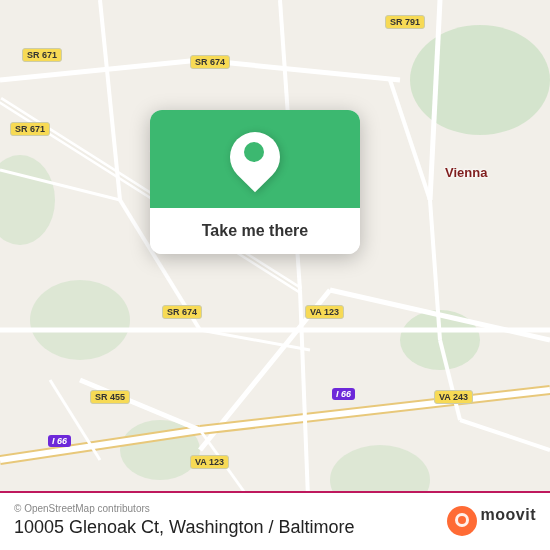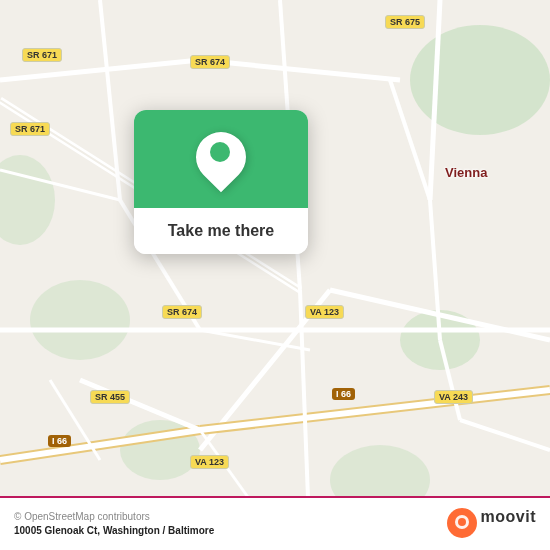--- a/index.html
+++ b/index.html
@@ -17,22 +17,22 @@
       height: 550px;
       position: relative;
       background-color: #e8e0d8;
       overflow: hidden;
     }
 
     
     .map-card {
       position: absolute;
       top: 110px;
-      left: 134px;
-      width: 174px;
+      left: 150px;
+      width: 210px;
       background: white;
       border-radius: 12px;
       box-shadow: 0 4px 20px rgba(0,0,0,0.25);
       display: flex;
       flex-direction: column;
       align-items: center;
       overflow: hidden;
     }
 
     .map-card-icon-area {
@@ -118,22 +118,22 @@
       flex-direction: column;
     }
 
     .copyright-text {
       font-size: 10px;
       color: #888;
       margin-bottom: 3px;
     }
 
     .address-text {
-      font-size: 10px;
-      font-weight: 700;
+      font-size: 18px;
+      font-weight: 400;
       color: #222;
     }
 
     .moovit-logo {
       display: flex;
       align-items: flex-start;
       gap: 4px;
     }
 
     .moovit-icon {
@@ -171,23 +171,24 @@
       border: 1px solid #cca;
       border-radius: 3px;
       font-size: 9px;
       padding: 1px 4px;
       color: #333;
       font-weight: bold;
       white-space: nowrap;
     }
 
     .road-label-blue {
-      background: #a16207;
+      background: #6d28d9;
       color: white;
       border: none;
+      font-style: italic;
     }
 
     
     .map-label {
       position: absolute;
       font-size: 13px;
       font-weight: bold;
       color: #7f1d1d;
       text-shadow: 1px 1px 2px rgba(255,255,255,0.9), -1px -1px 2px rgba(255,255,255,0.9);
     }
@@ -240,21 +241,21 @@
     <line x1="0" y1="170" x2="120" y2="200" stroke="white" stroke-width="3"></line>
     <line x1="150" y1="150" x2="300" y2="200" stroke="white" stroke-width="3"></line>
     <line x1="200" y1="330" x2="310" y2="350" stroke="white" stroke-width="3"></line>
     <line x1="50" y1="380" x2="100" y2="460" stroke="white" stroke-width="3"></line>
     <line x1="200" y1="430" x2="250" y2="500" stroke="white" stroke-width="3"></line>
     <line x1="250" y1="500" x2="310" y2="550" stroke="white" stroke-width="3"></line>
   </svg>
 
   <div class="road-label" style="left:22px; top:48px">SR 671</div>
   <div class="road-label" style="left:190px; top:55px">SR 674</div>
-  <div class="road-label" style="left:385px; top:15px">SR 675</div>
+  <div class="road-label" style="left:385px; top:15px">SR 791</div>
   <div class="road-label" style="left:10px; top:122px">SR 671</div>
   <div class="road-label" style="left:162px; top:305px">SR 674</div>
   <div class="road-label" style="left:305px; top:305px">VA 123</div>
   <div class="road-label" style="left:90px; top:390px">SR 455</div>
   <div class="road-label road-label-blue" style="left:48px; top:435px">I 66</div>
   <div class="road-label" style="left:190px; top:455px">VA 123</div>
   <div class="road-label road-label-blue" style="left:332px; top:388px">I 66</div>
   <div class="road-label" style="left:434px; top:390px">VA 243</div>
 
   <div class="map-label" style="left:445px; top:165px">Vienna</div>

